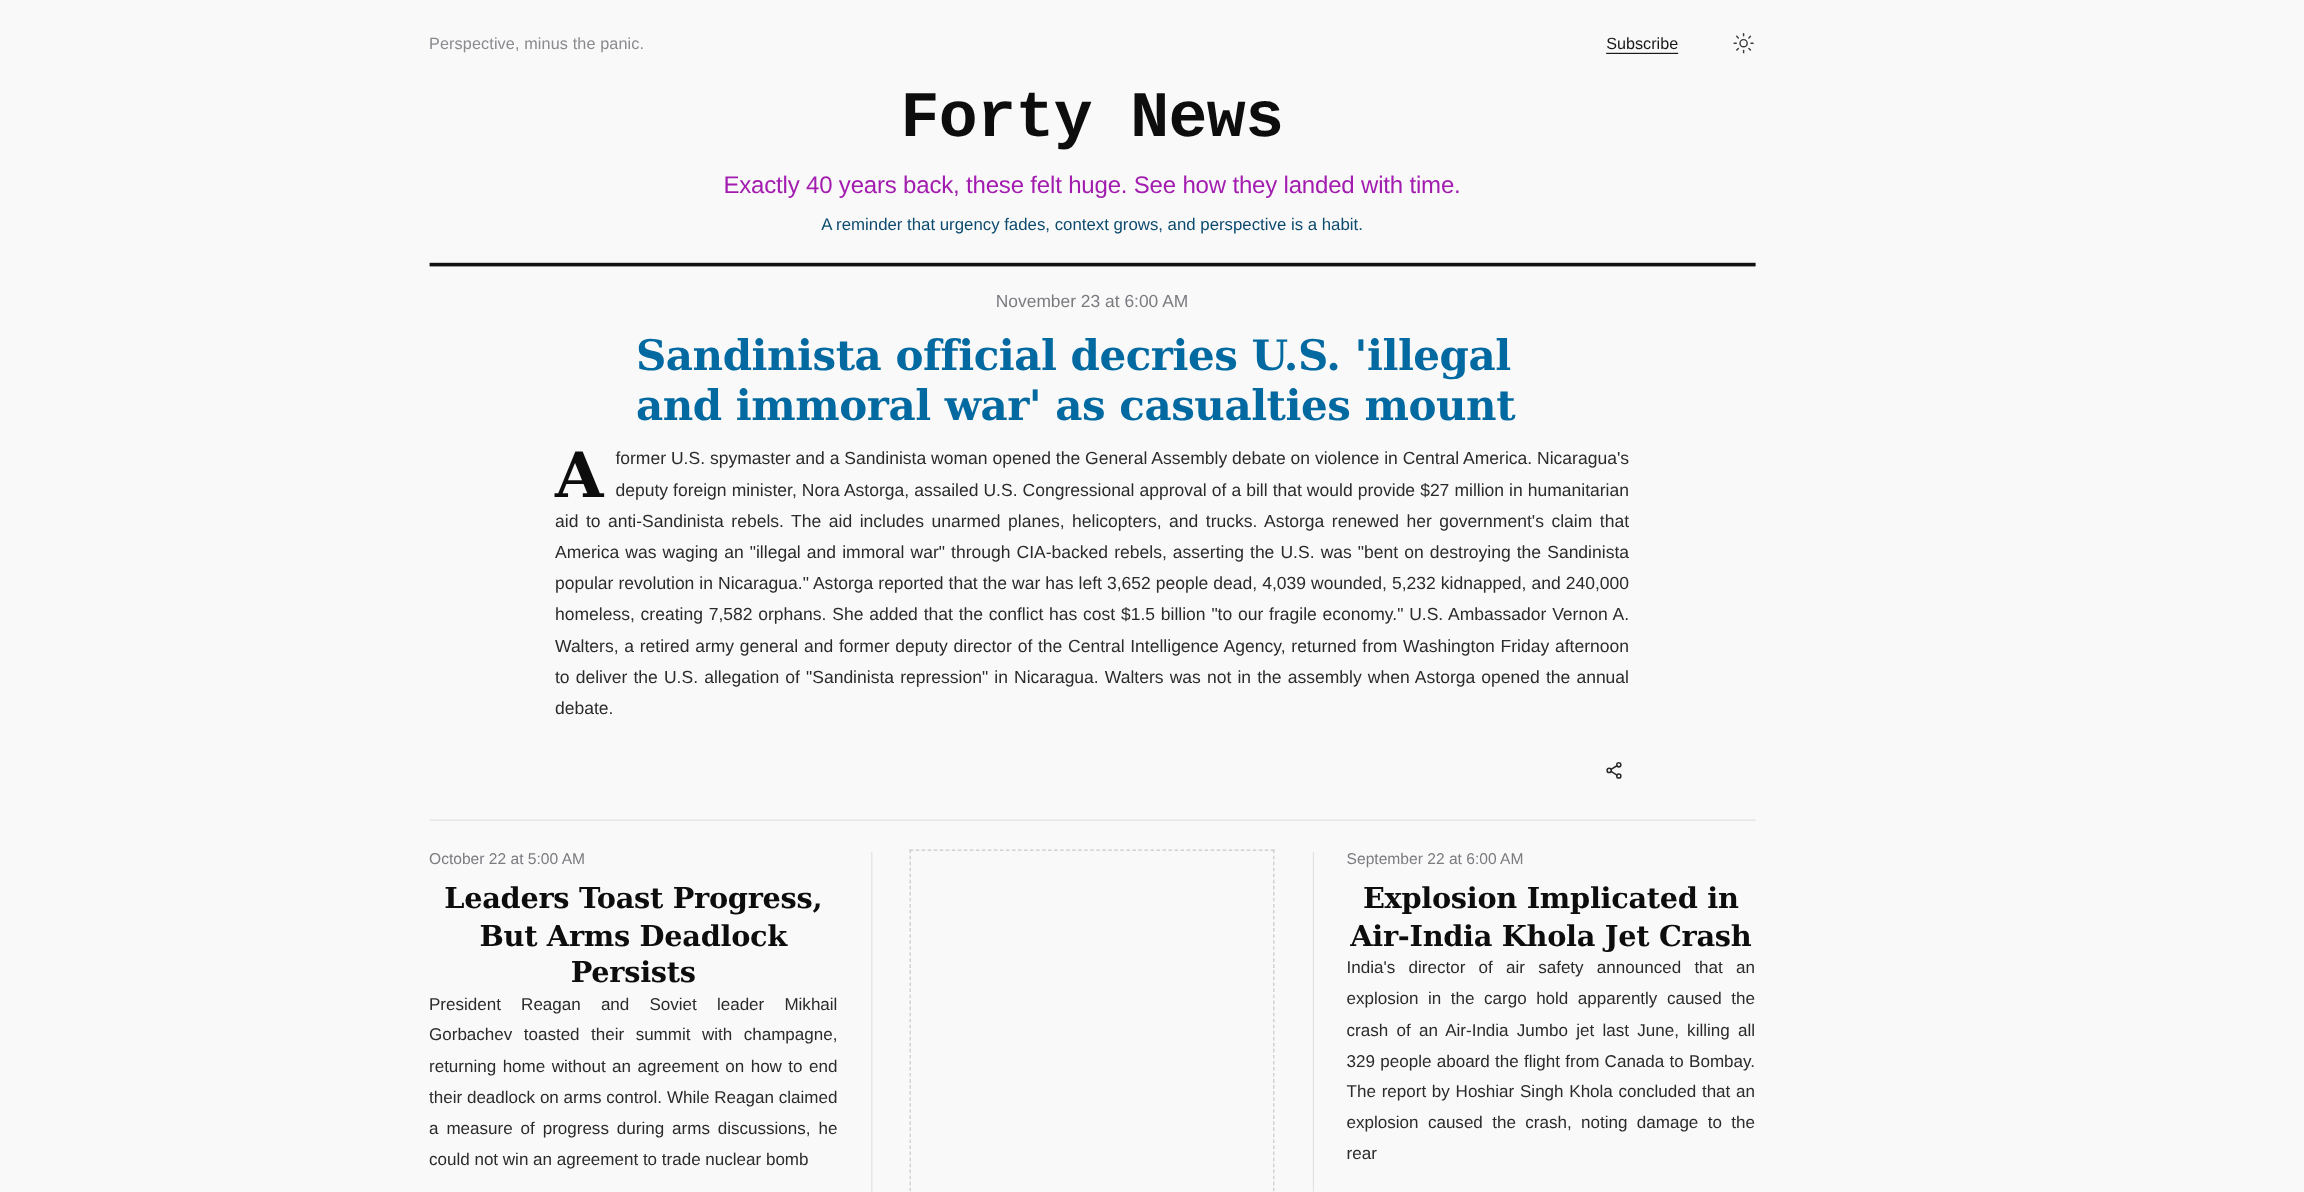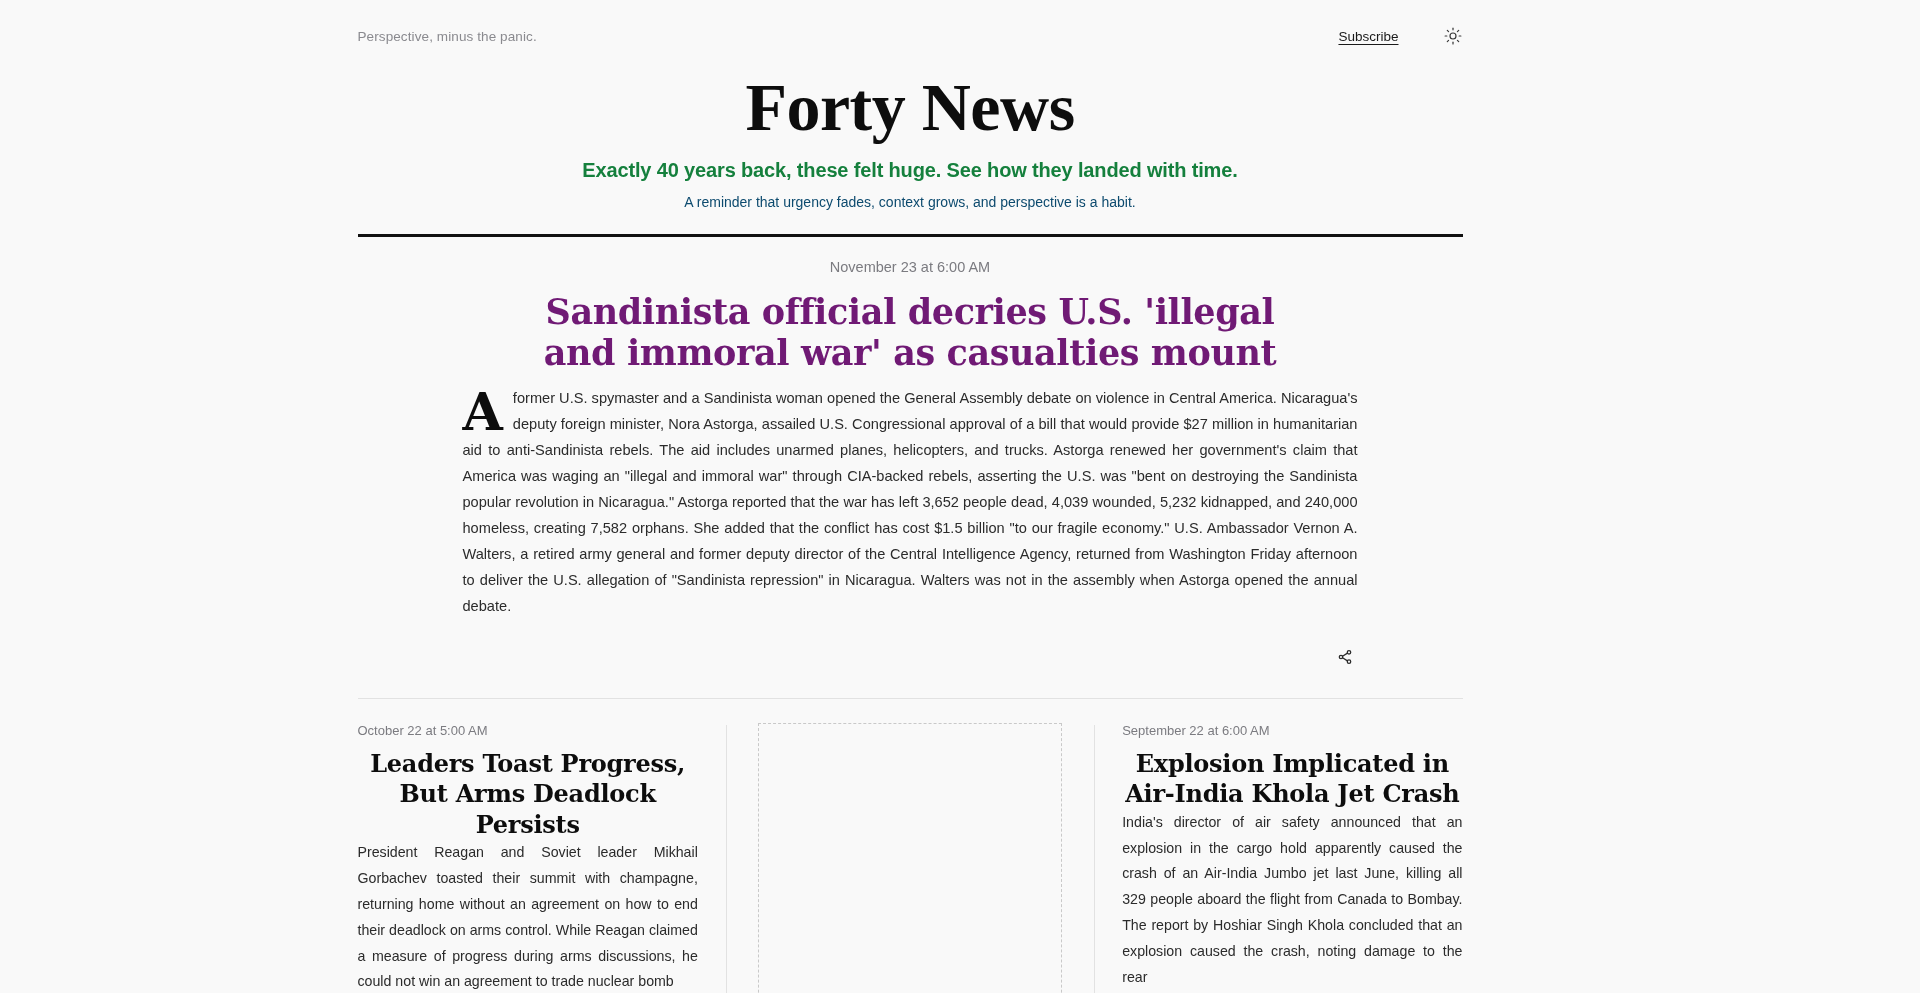--- a/index.html
+++ b/index.html
@@ -60,32 +60,32 @@
   .theme-toggle svg { display:block; }
 
   
   .masthead {
     width:1105px;
     margin:0 auto;
     text-align:center;
     padding-top:26px;
   }
   .masthead-title {
-    font-family:Liberation Serif, serif;
-    font-weight:700;
-    font-size:68px;
+    font-family:Liberation Mono, monospace;
+    font-weight:700;
+    font-size:54px;
     line-height:1.04;
     letter-spacing:-0.5px;
     color:#0d0d0d;
   }
   .masthead-sub {
     margin-top:16px;
     font-size:20px;
-    font-weight:700;
-    color:#15803d;
+    font-weight:400;
+    color:#a21caf;
     letter-spacing:-0.15px;
   }
   .masthead-note {
     margin-top:12px;
     font-size:14px;
     color:#0c4a6e;
   }
 
   .rule-thick {
     width:1105px;
@@ -101,27 +101,27 @@
     padding-top:22px;
   }
   .lead-time {
     text-align:center;
     font-size:14.5px;
     color:#7b7b80;
   }
   .lead-title {
     margin:16px auto 0;
     max-width:760px;
-    text-align:center;
+    text-align:left;
     font-family:"DejaVu Serif", "Liberation Serif", serif;
     font-weight:700;
     font-size:35px;
     line-height:1.19;
     letter-spacing:-0.4px;
-    color:#701a75;
+    color:#0369a1;
   }
   .lead-body {
     margin:12px auto 0;
     width:895px;
     font-size:14.6px;
     line-height:1.78;
     text-align:justify;
     color:#2b2b2b;
   }
   .lead-body::first-letter {

